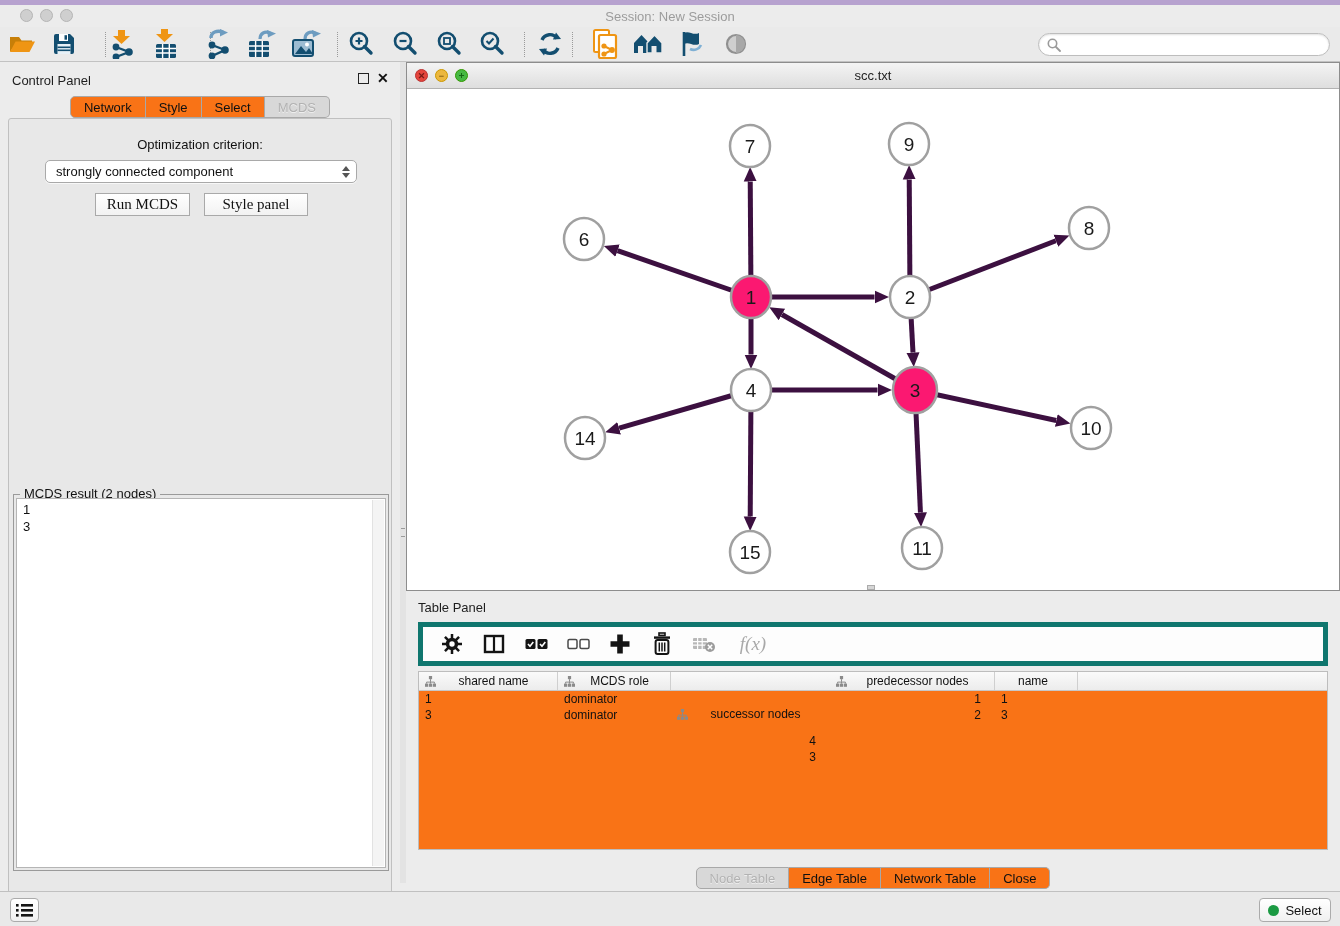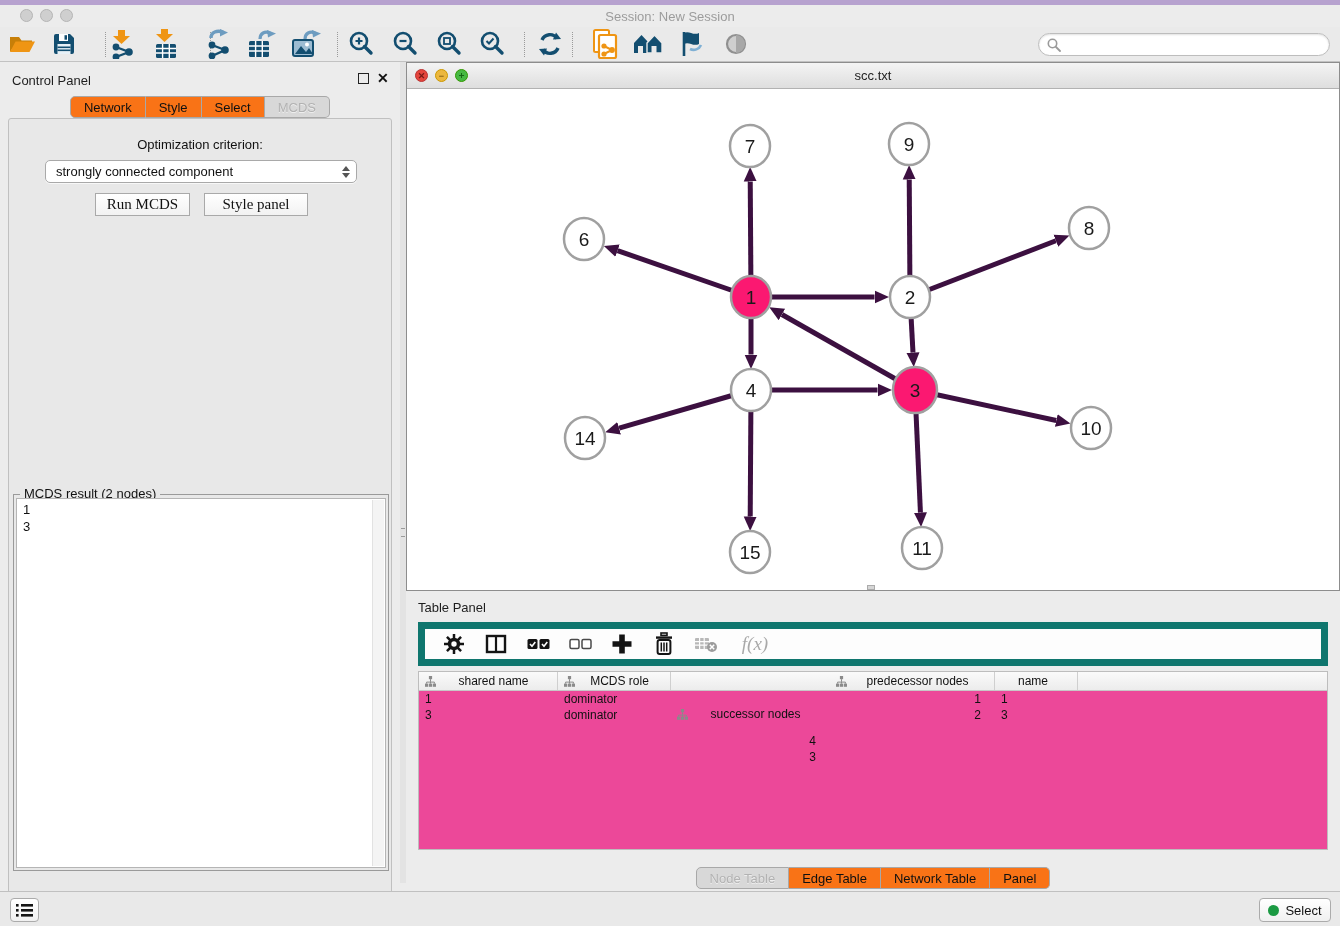--- a/index.html
+++ b/index.html
@@ -54,24 +54,24 @@
   .frame-btn { position:absolute; top:6px; width:13px; height:13px; border-radius:50%; display:flex; align-items:center; justify-content:center; font-size:9px; font-weight:bold; color:rgba(60,0,0,.65); }
   .fb-red { left:8px; background:#e4453c; border:1px solid #b33; }
   .fb-yellow { left:28px; background:#ecb73d; border:1px solid #c90; color:rgba(90,60,0,.7); }
   .fb-green { left:48px; background:#46b843; border:1px solid #390; color:rgba(0,70,0,.7); }
   .net-title { width:100%; text-align:center; top:5px; font-size:13px; color:#222; }
   .net-canvas { left:0; top:26px; width:932px; height:501px; background:#fff; }
   .canvas-grip { left:460px; top:522px; width:8px; height:5px; background:#d6d6d6; border:1px solid #ababab; }
 
   
   .table-panel { left:406px; top:591px; width:934px; height:300px; background:#ececec; }
-  .tp-toolbar { left:12px; top:31px; width:910px; height:44px; background:#fdfdfd; border:7px solid #0f766e; display:flex; align-items:center; gap:12px; padding-left:14px; }
+  .tp-toolbar { left:12px; top:31px; width:910px; height:44px; background:#fdfdfd; border:5px solid #0f766e; display:flex; align-items:center; gap:12px; padding-left:14px; }
   .tp-tbtn { width:30px; height:32px; display:flex; align-items:center; justify-content:center; }
   .fx-label { font-family:"Liberation Serif", serif; font-style:italic; font-size:19px; color:#a9a9a9; }
-  .tp-table { left:12px; top:80px; width:910px; height:179px; background:#ec4899; border:1px solid #bdbdbd; }
+  .tp-table { left:12px; top:80px; width:910px; height:179px; background:#f97316; border:1px solid #bdbdbd; }
   .thead { display:flex; height:19px; background:linear-gradient(#fafafa,#ececec); border-bottom:1px solid #c7c7c7; }
   .th { display:flex; align-items:center; font-size:12px; color:#111; border-right:1px solid #cfcfcf; gap:6px; padding-left:6px; }
   .th .lbl { flex:1; text-align:center; padding-right:12px; }
   .trow { display:flex; height:16px; font-size:12px; color:#111; }
   .td { padding:1px 6px 0 6px; }
   .c0 { width:139px; } .c1 { width:113px; } .c2 { width:159px;margin-top:42px; } .c3 { width:165px; } .c4 { width:83px; }
   .num { text-align:right; padding-right:14px; }
   .tp-tabs { left:0; top:276px; width:934px; display:flex; justify-content:center; }
 
   
@@ -470,21 +470,21 @@
         <div class="td c2 num">3</div>
         <div class="td c3 num">2</div>
         <div class="td c4">3</div>
       </div>
     </div>
 
     <div class="abs tp-tabs">
       <div class="tab active-disabled">Node Table</div>
       <div class="tab">Edge Table</div>
       <div class="tab">Network Table</div>
-      <div class="tab last">Panel</div>
+      <div class="tab last">Close</div>
     </div>
   </div>
 
   <div class="abs statusbar">
     <div class="sq-btn" style="left:10px; width:29px">
       <svg width="17" height="15" viewBox="0 0 17 15">
           <g fill="#141414">
             <rect x="0" y="1" width="2.6" height="2.6"></rect>
             <rect x="5" y="1" width="12" height="2.6"></rect>
             <rect x="0" y="6" width="2.6" height="2.6"></rect>

